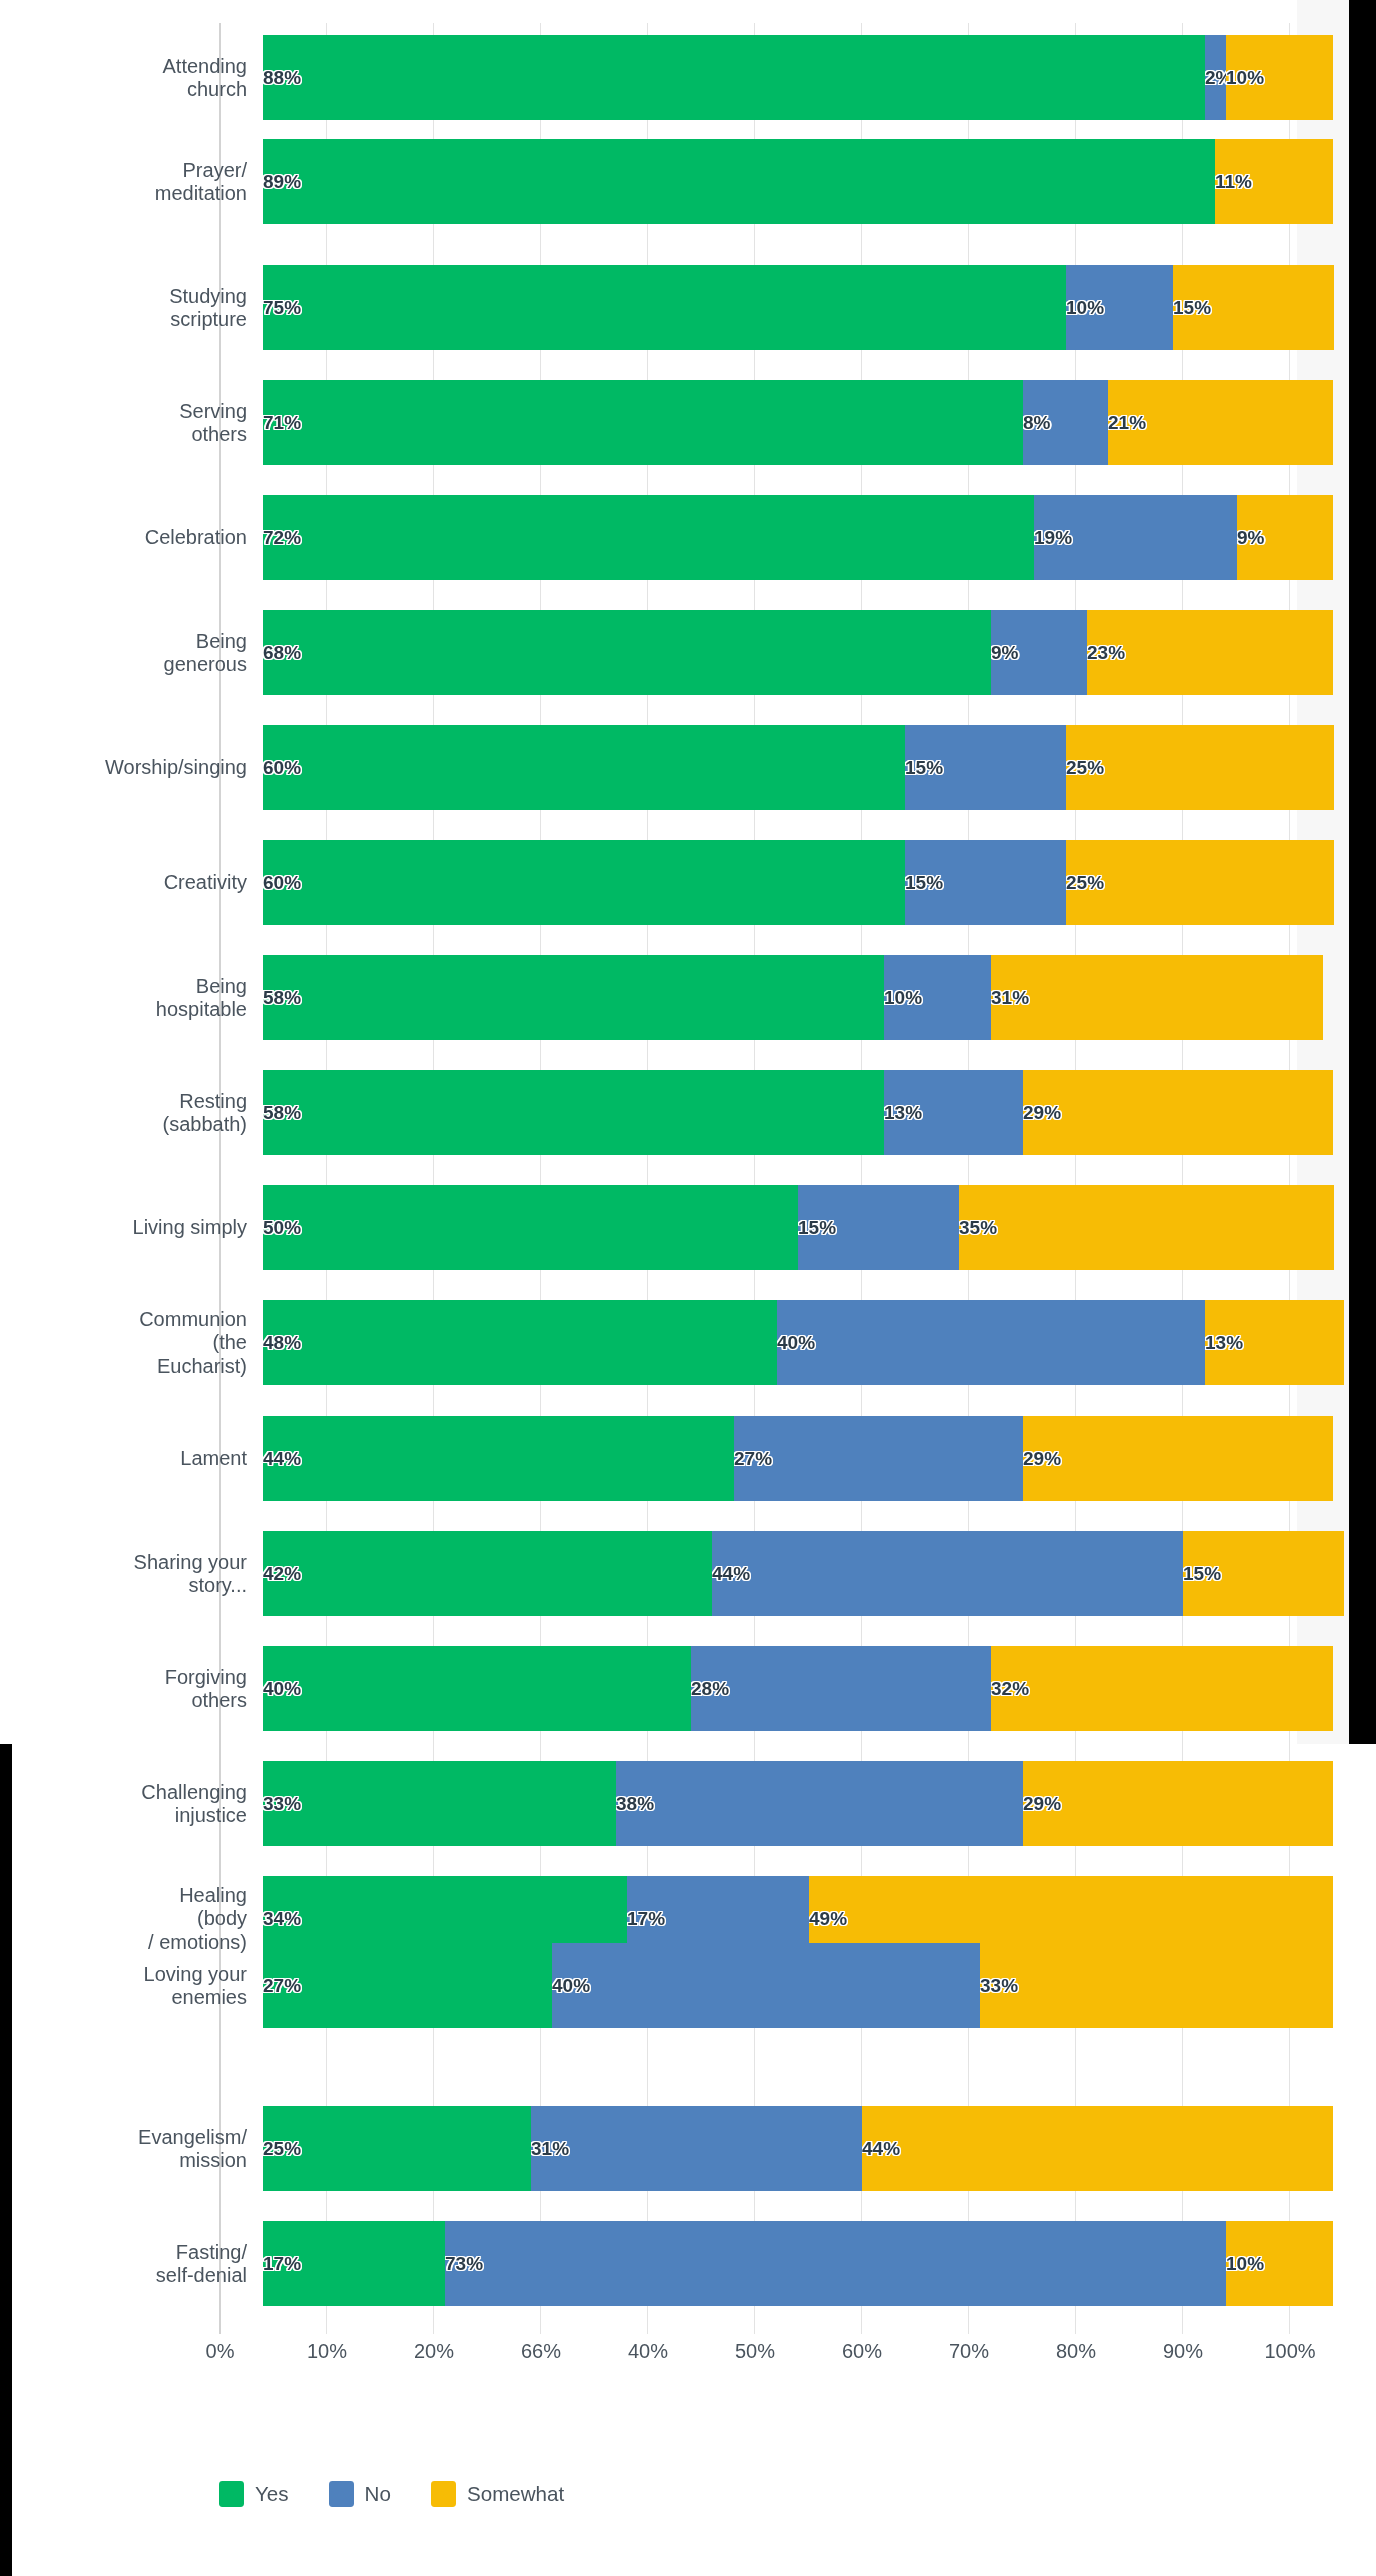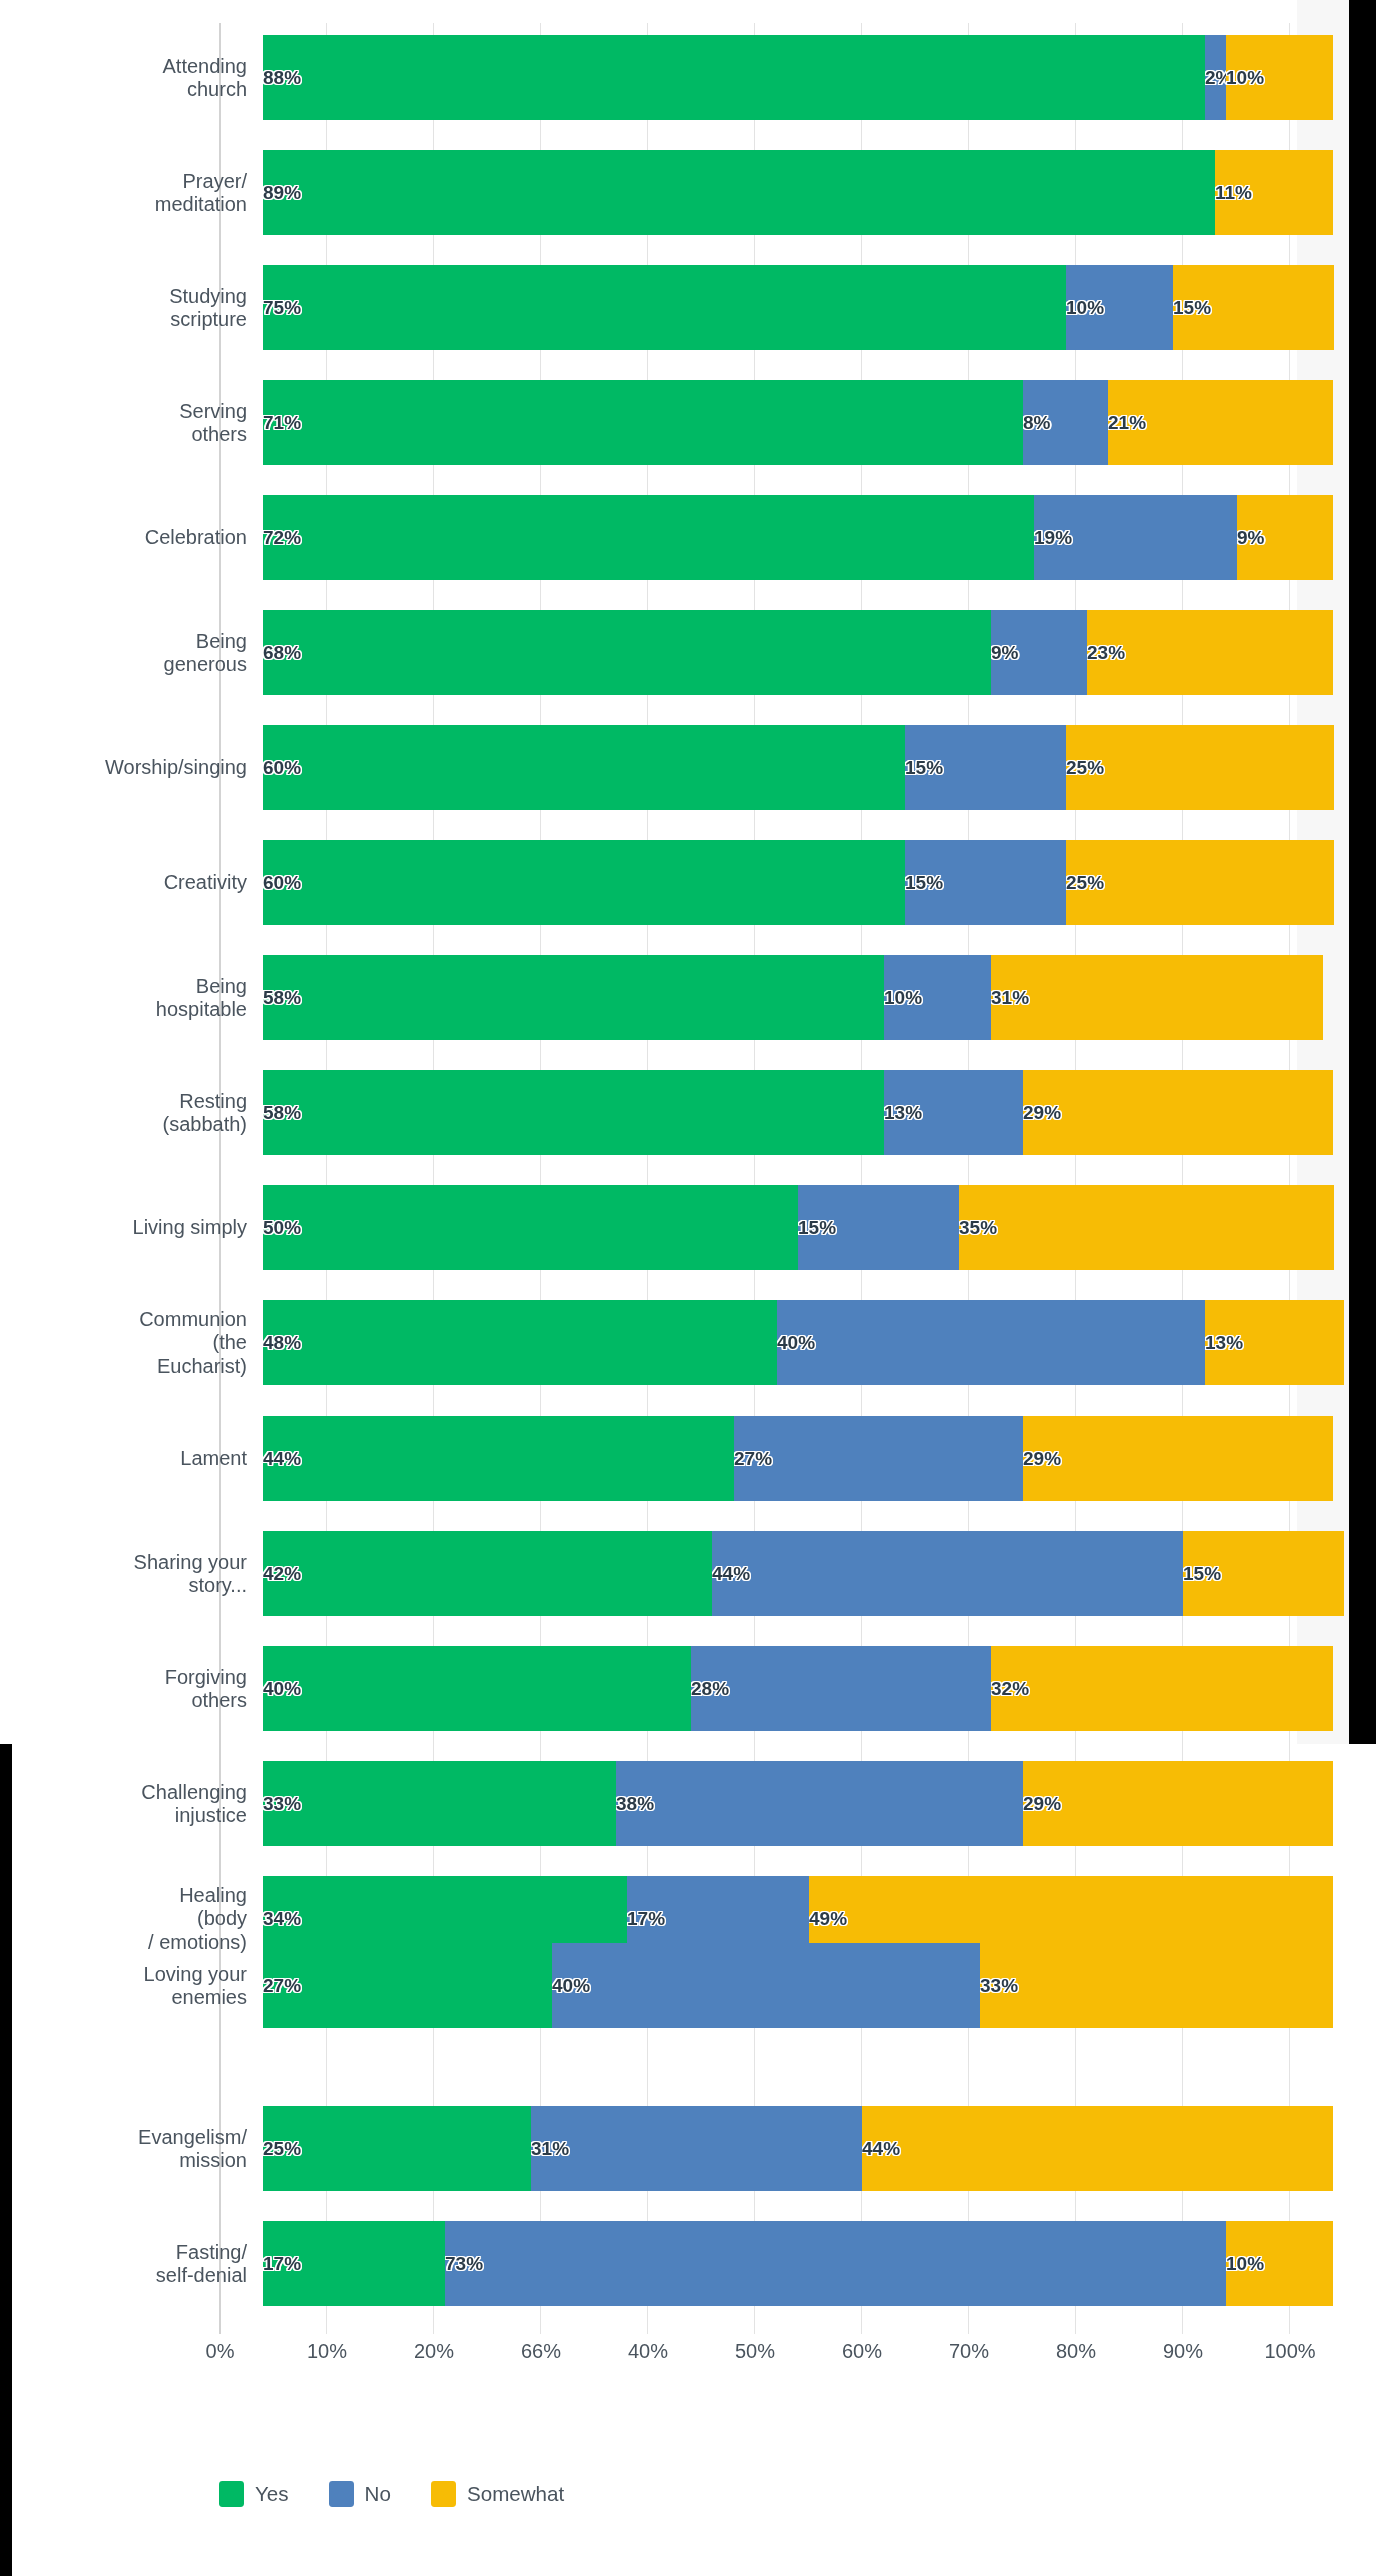--- a/index.html
+++ b/index.html
@@ -191,21 +191,21 @@
             <div class="bar seg-yes" style="left: 0px; width: 942px;">
               <span class="seg-label">88%</span>
             </div>
             <div class="bar seg-no" style="left: 942px; width: 21.4px;">
               <span class="seg-label">2%</span>
             </div>
             <div class="bar seg-som" style="left: 963px; width: 107px;">
               <span class="seg-label">10%</span>
             </div>
           </div>
-          <div class="row" style="top: 127px;">
+          <div class="row" style="top: 116px;">
             <div class="cat-label">Prayer/
 meditation</div>
             <div class="bar seg-yes" style="left: 0px; width: 952px;">
               <span class="seg-label">89%</span>
             </div>
             <div class="bar seg-som" style="left: 952px; width: 118px;">
               <span class="seg-label">11%</span>
             </div>
           </div>
           <div class="row" style="top: 242px;">

